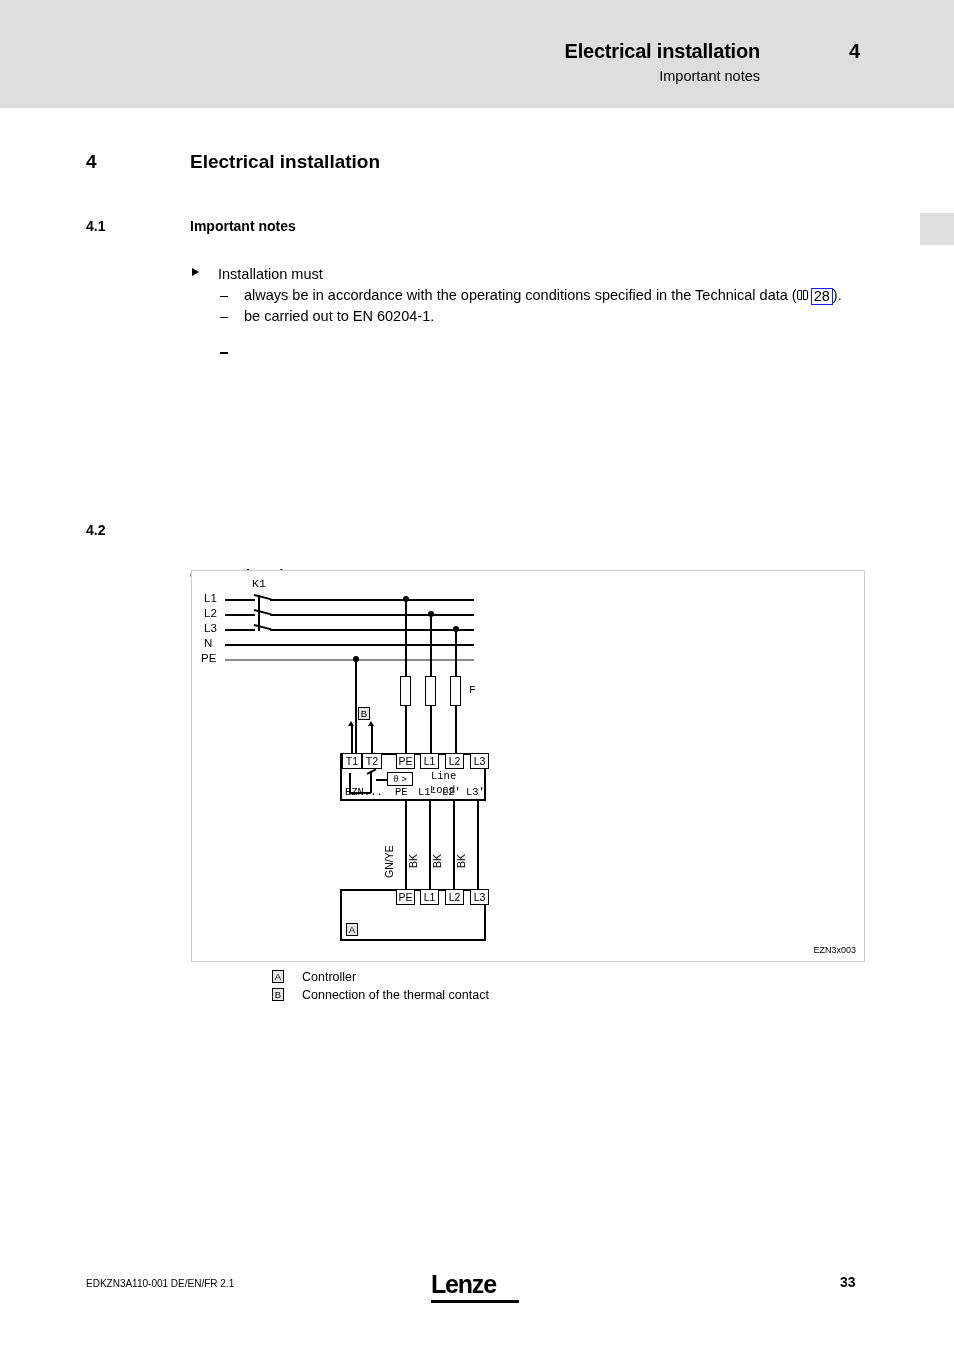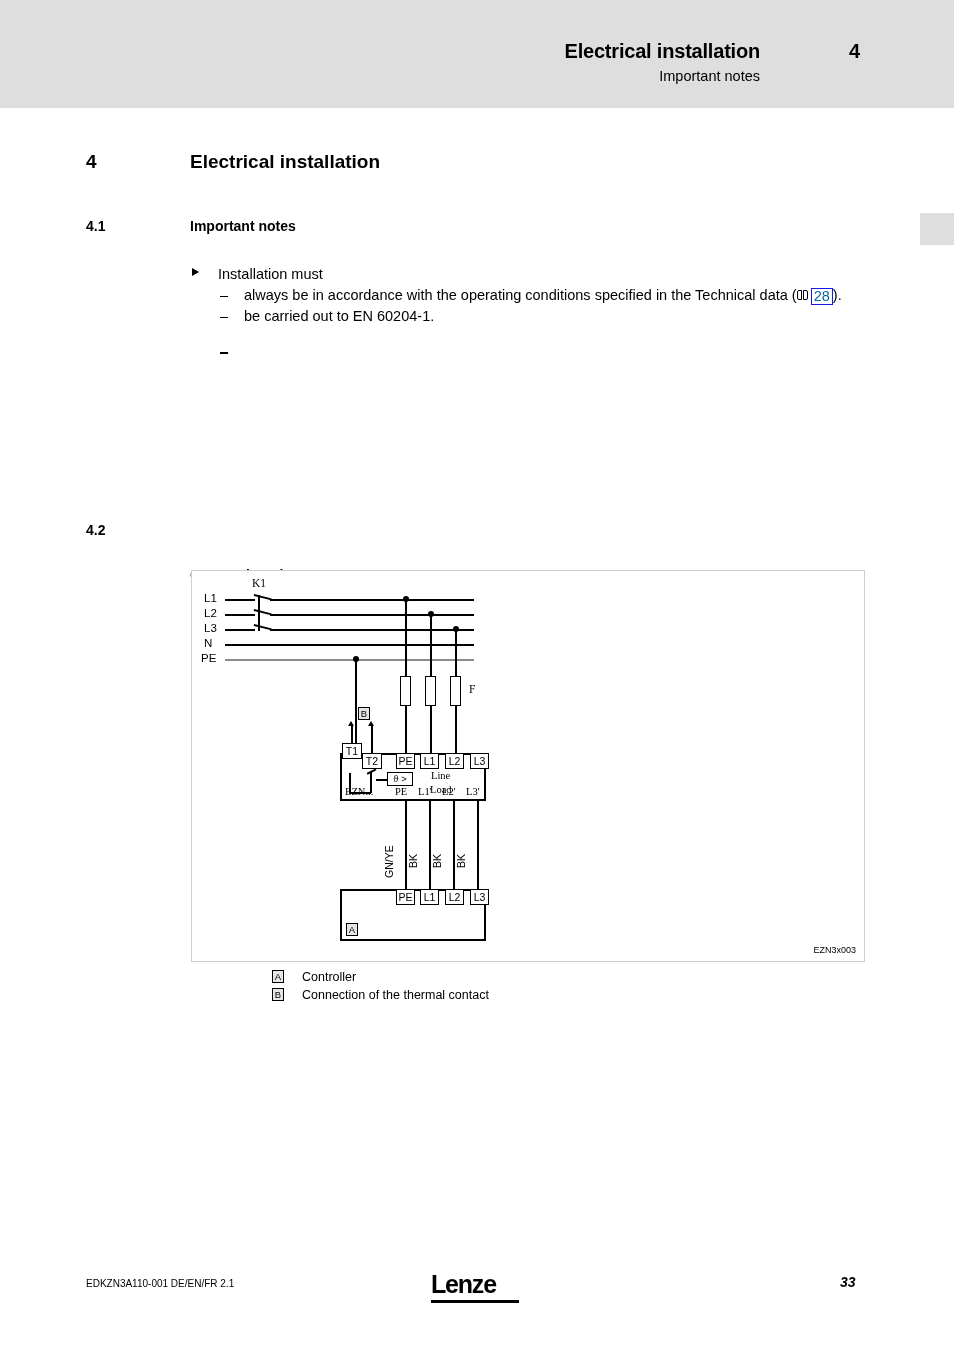--- a/index.html
+++ b/index.html
@@ -110,21 +110,21 @@
   }
   .sub-row > .dash {
     position: absolute;
     left: 30px; top: 0;
   }
   .gap-bullet { height: 14px; }
 
   .link-box {
     display: inline-block;
     border: 1.5px solid #1a1ae6;
-    color: #0369a1;
+    color: #000000;
     padding: 0 2px;
     line-height: 1.05;
     font-size: 14.5px;
     position: relative;
     top: 1px;
   }
   .book-icon {
     display: inline-block;
     width: 13px; height: 11px;
     position: relative;
@@ -180,21 +180,21 @@
     border-radius: 50%;
   }
   .rail-label {
     position: absolute;
     font-size: 11.5px;
     font-family: "Liberation Sans", sans-serif;
   }
   .diag-label {
     position: absolute;
     font-size: 11.5px;
-    font-family: Liberation Serif, serif;
+    font-family: Liberation Mono, monospace;
     white-space: nowrap;
   }
   .term-box {
     position: absolute;
     border: 1.5px solid #000;
     box-sizing: border-box;
     background: #fff;
     font-size: 10.5px;
     text-align: center;
     line-height: 15px;
@@ -289,21 +289,20 @@
     position: absolute;
     left: 431px; top: 30px;
     width: 88px; height: 2.5px;
     background: #000;
   }
   #footer-page-number {
     position: absolute;
     left: 840px; top: 4px;
     font-size: 14px;
     font-weight: bold;
-    font-style: italic;
   }
 </style>
 </head>
 <body>
 
 <div id="page-header">
   <div id="header-title">Electrical installation</div>
   <div id="header-subtitle">Important notes</div>
   <div id="header-chapter-number">4</div>
 </div>
@@ -397,21 +396,21 @@
   <div class="wire-v" style="left:263px; top:135px; height:47px;"></div>
 
   <div class="marker" style="left:166px; top:136px;">B</div>
   <div class="wire-v" style="left:159px; top:155px; height:27px;"></div>
   <div class="wire-v" style="left:179px; top:155px; height:27px;"></div>
   <div class="arrow-up" style="left:156px; top:150px;"></div>
   <div class="arrow-up" style="left:176px; top:150px;"></div>
 
   <div class="block-outline" style="left:148px; top:182px; width:146px; height:48px;"></div>
 
-  <div class="term-box" style="left:150px; top:172px; width:20px; height:16px;">T1</div>
+  <div class="term-box" style="left:150px; top:182px; width:20px; height:16px;">T1</div>
   <div class="term-box" style="left:170px; top:182px; width:20px; height:16px;">T2</div>
 
   <div class="term-box" style="left:204px; top:182px; width:19px; height:16px;">PE</div>
   <div class="term-box" style="left:228px; top:182px; width:19px; height:16px;">L1</div>
   <div class="term-box" style="left:253px; top:182px; width:19px; height:16px;">L2</div>
   <div class="term-box" style="left:278px; top:182px; width:19px; height:16px;">L3</div>
 
   <div class="diag-label" style="left:239px; top:199px; font-size:10.5px;">Line</div>
   <div class="diag-label" style="left:238px; top:213px; font-size:10.5px;">Load</div>
 

